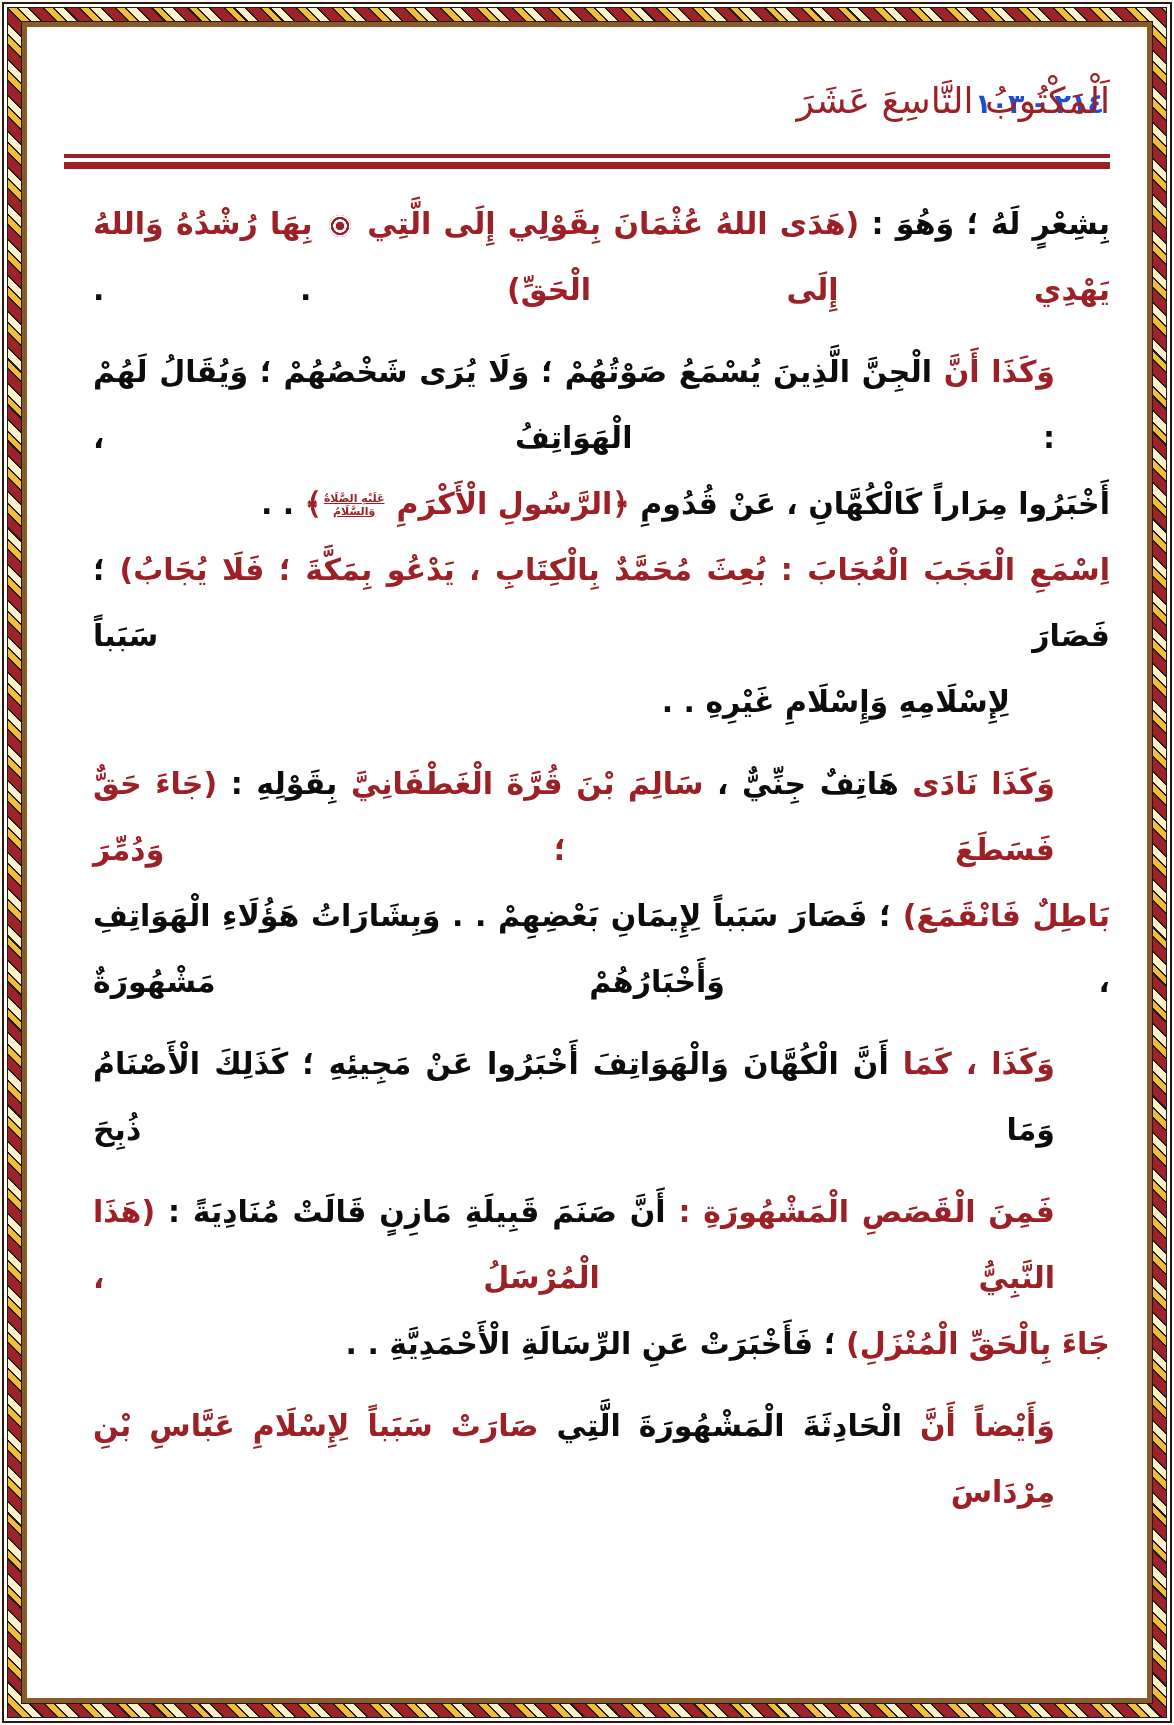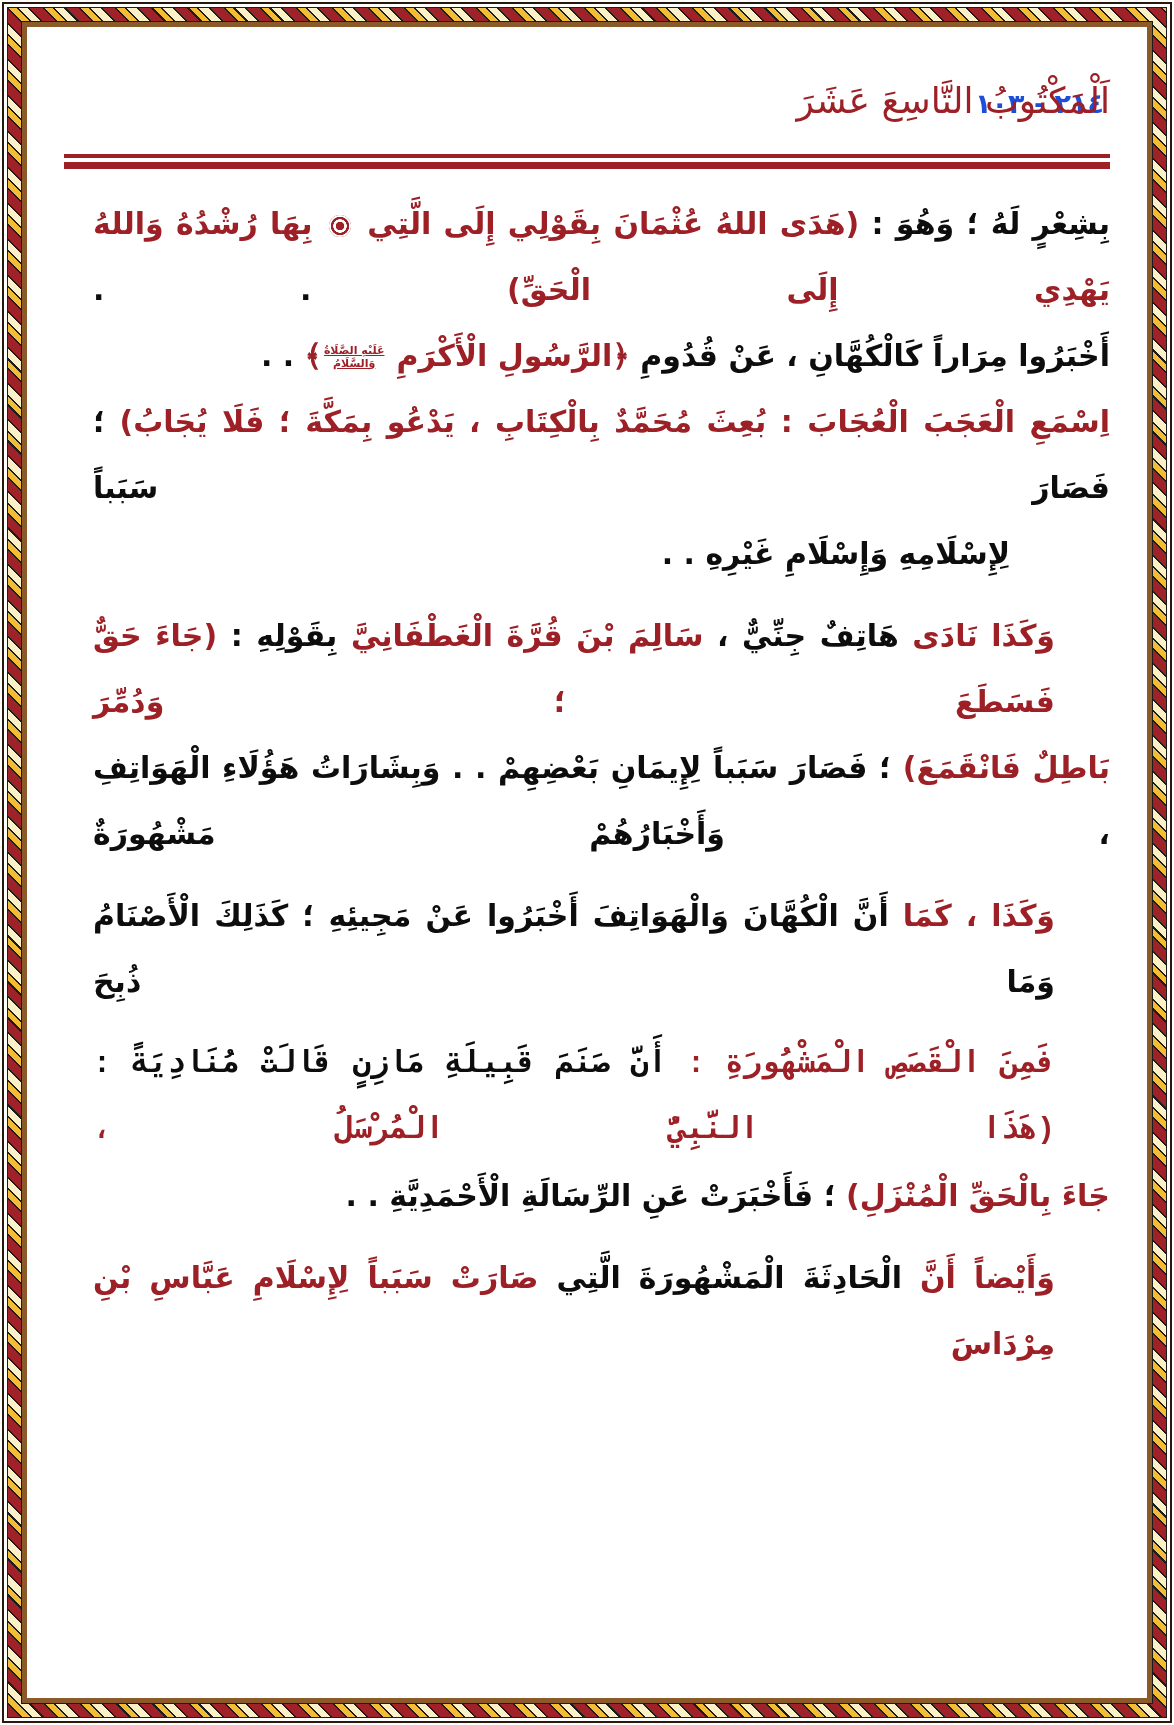--- a/index.html
+++ b/index.html
@@ -78,24 +78,25 @@
     <div class="header-row">
       <div class="page-numbers">٢١٤ - ١٠٣</div>
       <div class="page-title">اَلْمَكْتُوبُ التَّاسِعَ عَشَرَ</div>
     </div>
     <div class="double-rule">
       <div class="r1"></div>
       <div class="r2"></div>
     </div>
     <div class="body-text">
         <div class="line just"><span class="blk">بِشِعْرٍ لَهُ ؛ وَهُوَ : </span><span class="red">(هَدَى اللهُ عُثْمَانَ بِقَوْلِي إِلَى الَّتِي </span><span class="rosette"></span><span class="red"> بِهَا رُشْدُهُ وَاللهُ يَهْدِي إِلَى الْحَقِّ)</span><span class="blk"> . .</span></div>
+        <div class="line just para" style="padding-right: 55px;"><span class="red">وَكَذَا أَنَّ </span><span class="blk">الْجِنَّ الَّذِينَ يُسْمَعُ صَوْتُهُمْ ؛ وَلَا يُرَى شَخْصُهُمْ ؛ وَيُقَالُ لَهُمْ : الْهَوَاتِفُ ،</span></div>
         <div class="line"><span class="blk">أَخْبَرُوا مِرَاراً كَالْكُهَّانِ ، عَنْ قُدُومِ </span><span class="red">﴿الرَّسُولِ الْأَكْرَمِ </span><span class="salawat">عَلَيْهِ الصَّلَاةُ وَالسَّلَامُ</span><span class="red">﴾</span><span class="blk"> . .</span></div>
         <div class="line just"><span class="red">اِسْمَعِ الْعَجَبَ الْعُجَابَ : بُعِثَ مُحَمَّدٌ بِالْكِتَابِ ، يَدْعُو بِمَكَّةَ ؛ فَلَا يُجَابُ)</span><span class="blk"> ؛ فَصَارَ سَبَباً</span></div>
         <div class="line" style="padding-right: 100px;"><span class="blk">لِإِسْلَامِهِ وَإِسْلَامِ غَيْرِهِ . .</span></div>
         <div class="line just para" style="padding-right: 55px;"><span class="red">وَكَذَا نَادَى </span><span class="blk">هَاتِفٌ جِنِّيٌّ ، </span><span class="red">سَالِمَ بْنَ قُرَّةَ الْغَطْفَانِيَّ </span><span class="blk">بِقَوْلِهِ : </span><span class="red">(جَاءَ حَقٌّ فَسَطَعَ ؛ وَدُمِّرَ</span></div>
         <div class="line just"><span class="red">بَاطِلٌ فَانْقَمَعَ)</span><span class="blk"> ؛ فَصَارَ سَبَباً لِإِيمَانِ بَعْضِهِمْ . . وَبِشَارَاتُ هَؤُلَاءِ الْهَوَاتِفِ ، وَأَخْبَارُهُمْ مَشْهُورَةٌ</span></div>
         <div class="line just para" style="padding-right: 55px;"><span class="red">وَكَذَا ، كَمَا </span><span class="blk">أَنَّ الْكُهَّانَ وَالْهَوَاتِفَ أَخْبَرُوا عَنْ مَجِيئِهِ ؛ كَذَلِكَ الْأَصْنَامُ وَمَا ذُبِحَ</span></div>
-        <div class="line just para" style="padding-right: 55px; font-family: Liberation Mono, monospace;"><span class="red">فَمِنَ الْقَصَصِ الْمَشْهُورَةِ : </span><span class="blk">أَنَّ صَنَمَ قَبِيلَةِ مَازِنٍ قَالَتْ مُنَادِيَةً : </span><span class="red">(هَذَا النَّبِيُّ الْمُرْسَلُ ،</span></div>
+        <div class="line just para" style="padding-right: 55px;"><span class="red">فَمِنَ الْقَصَصِ الْمَشْهُورَةِ : </span><span class="blk">أَنَّ صَنَمَ قَبِيلَةِ مَازِنٍ قَالَتْ مُنَادِيَةً : </span><span class="red">(هَذَا النَّبِيُّ الْمُرْسَلُ ،</span></div>
         <div class="line"><span class="red">جَاءَ بِالْحَقِّ الْمُنْزَلِ)</span><span class="blk"> ؛ فَأَخْبَرَتْ عَنِ الرِّسَالَةِ الْأَحْمَدِيَّةِ . .</span></div>
         <div class="line just para" style="padding-right: 55px;"><span class="red">وَأَيْضاً أَنَّ </span><span class="blk">الْحَادِثَةَ الْمَشْهُورَةَ الَّتِي </span><span class="red">صَارَتْ سَبَباً لِإِسْلَامِ عَبَّاسِ بْنِ مِرْدَاسَ</span></div>
       </div>
   </div>
 </div>
 
 </body></html>

